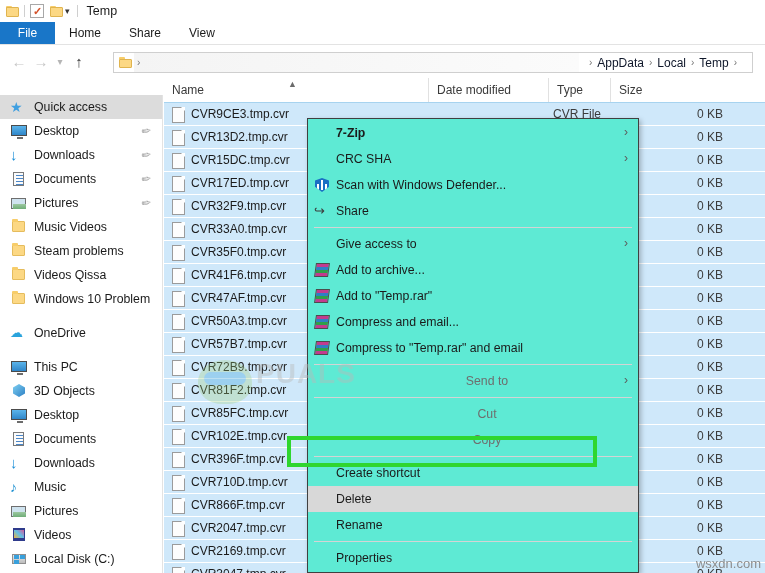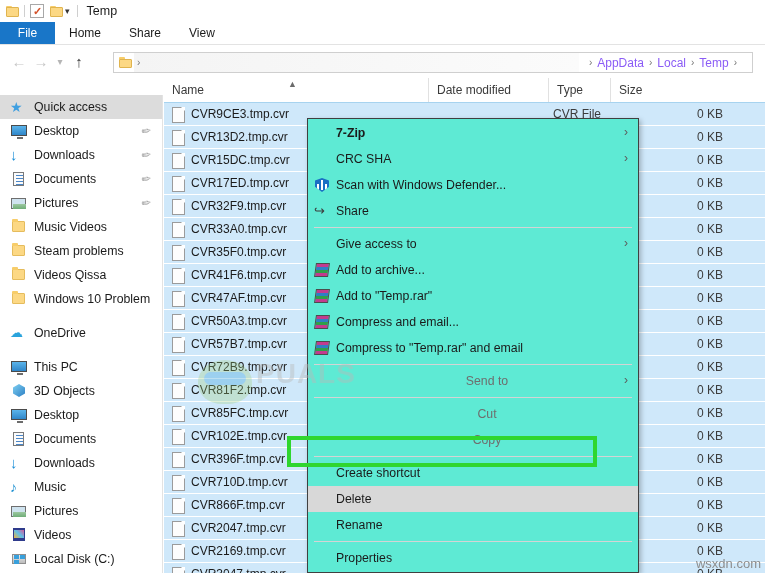--- a/index.html
+++ b/index.html
@@ -38,21 +38,21 @@
     background:#ffffff; display:flex; align-items:center; }
   .navbtn{ font-size:15px; color:#c6c6c6; width:22px; text-align:center;
     user-select:none; }
   .navbtn.down{ font-size:10px; color:#b5b5b5; width:16px;}
   .navbtn.up{ color:#3c3c3c; font-size:15px; width:22px;}
   .addrfield{ position:absolute; left:113px; top:52px; width:640px; height:21px;
     border:1px solid #cfcfcf; background:#ffffff; display:flex; align-items:center;
     padding-left:5px; }
   .addrfield .shade{ position:absolute; left:20px; top:0; width:445px; height:19px;
     background:linear-gradient(to right,#f4f4f4,#fbfbfb); }
-  .crumb{ font-size:12px; color:#8b5cf6; position:relative; z-index:2; }
+  .crumb{ font-size:12px; color:#0f172a; position:relative; z-index:2; }
   .crumb-sep{ font-size:10px; color:#767676; margin:0 5px; position:relative; z-index:2;}
 
   
   .navpane{ position:absolute; left:0; top:95px; width:163px; height:478px;
     background:#ffffff; border-right:1px solid #e3e3e3; overflow:hidden; }
   .nav-item{ height:24px; display:flex; align-items:center; padding-left:10px;
     font-size:12.3px; color:#1b1b1b; position:relative; white-space:nowrap;}
   .nav-item.sel{ background:#dcdcdc; }
   .nav-item.lvl1{ padding-left:10px; }
   .nav-item .ico{ width:18px; height:16px; margin-right:6px; flex:none;

